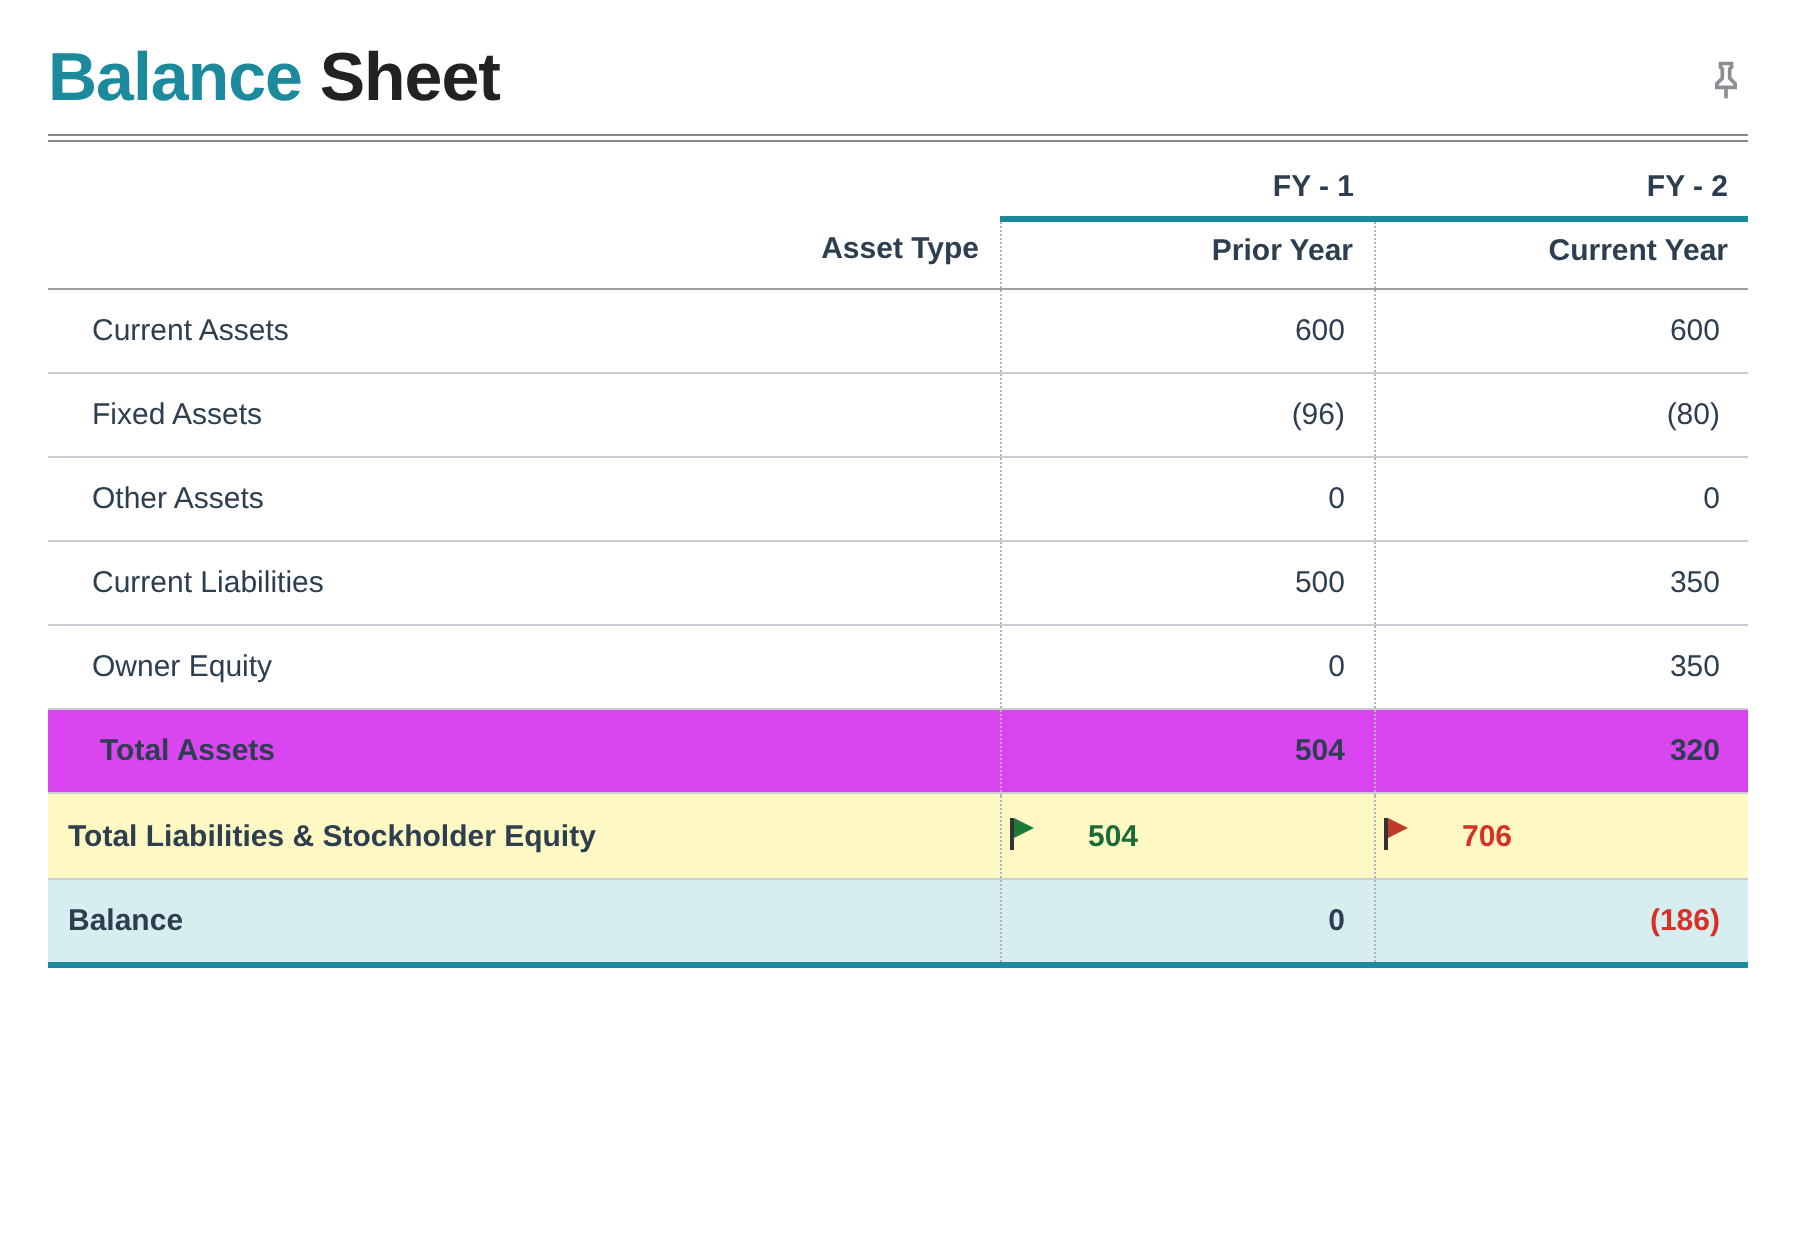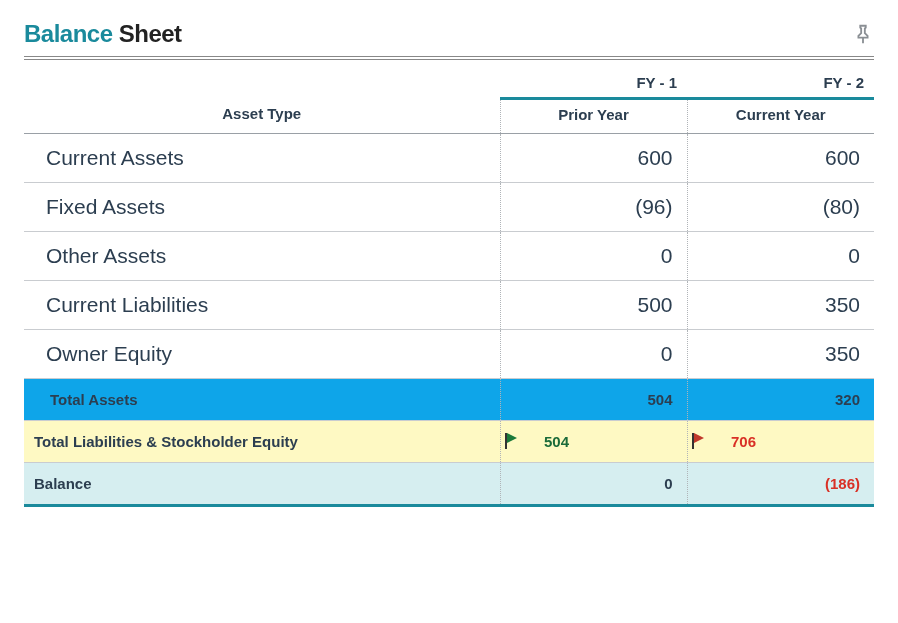--- a/index.html
+++ b/index.html
@@ -13,21 +13,21 @@
   }
   .header {
     display: flex;
     align-items: center;
     justify-content: space-between;
     border-bottom: 4px double #888;
     padding-bottom: 8px;
     margin-bottom: 0;
   }
   .title {
-    font-size: 24px;
+    font-size: 34px;
     font-weight: 700;
     letter-spacing: -0.5px;
   }
   .title .accent { color: #1a8a9c; }
   .title .plain  { color: #222; }
   .pin {
     width: 22px; height: 22px;
     stroke: #8a8f94; fill: none; stroke-width: 2;
   }
   table {
@@ -45,43 +45,43 @@
     font-weight: 700;
     color: #2c3e50;
     font-size: 15px;
   }
   .fy-row .fy-cell {
     border-bottom: 3px solid #1a8a9c;
     padding-bottom: 6px;
     padding-top: 14px;
   }
   .hdr-row th {
-    text-align: center;
+    text-align: right;
     font-weight: 700;
     color: #2c3e50;
     font-size: 15px;
     border-bottom: 1px solid #9aa0a6;
     padding-top: 6px;
     padding-bottom: 10px;
     margin-top: 12px;
   }
   .hdr-row th.sub { font-weight: 700; }
   .data-row td {
     border-bottom: 1px solid #c9ccd0;
-    font-size: 21px;
+    font-size: 15px;
     color: #2c3e50;
   }
   .data-row td.label { padding-left: 22px; }
   .data-row td.val, .total-row td.val, .balance-row td.val {
     text-align: right;
     padding-right: 14px;
   }
   .neg { color: #d93025; }
   .total-row td {
-    background: #0ea5e9;
+    background: #d946ef;
     font-weight: 700;
     font-size: 15px;
     border-bottom: 1px solid #c9ccd0;
     padding-left: 26px;
   }
   .tlse-row td {
     background: #fef9c3;
     font-weight: 700;
     font-size: 15px;
     border-bottom: 1px solid #c9ccd0;

